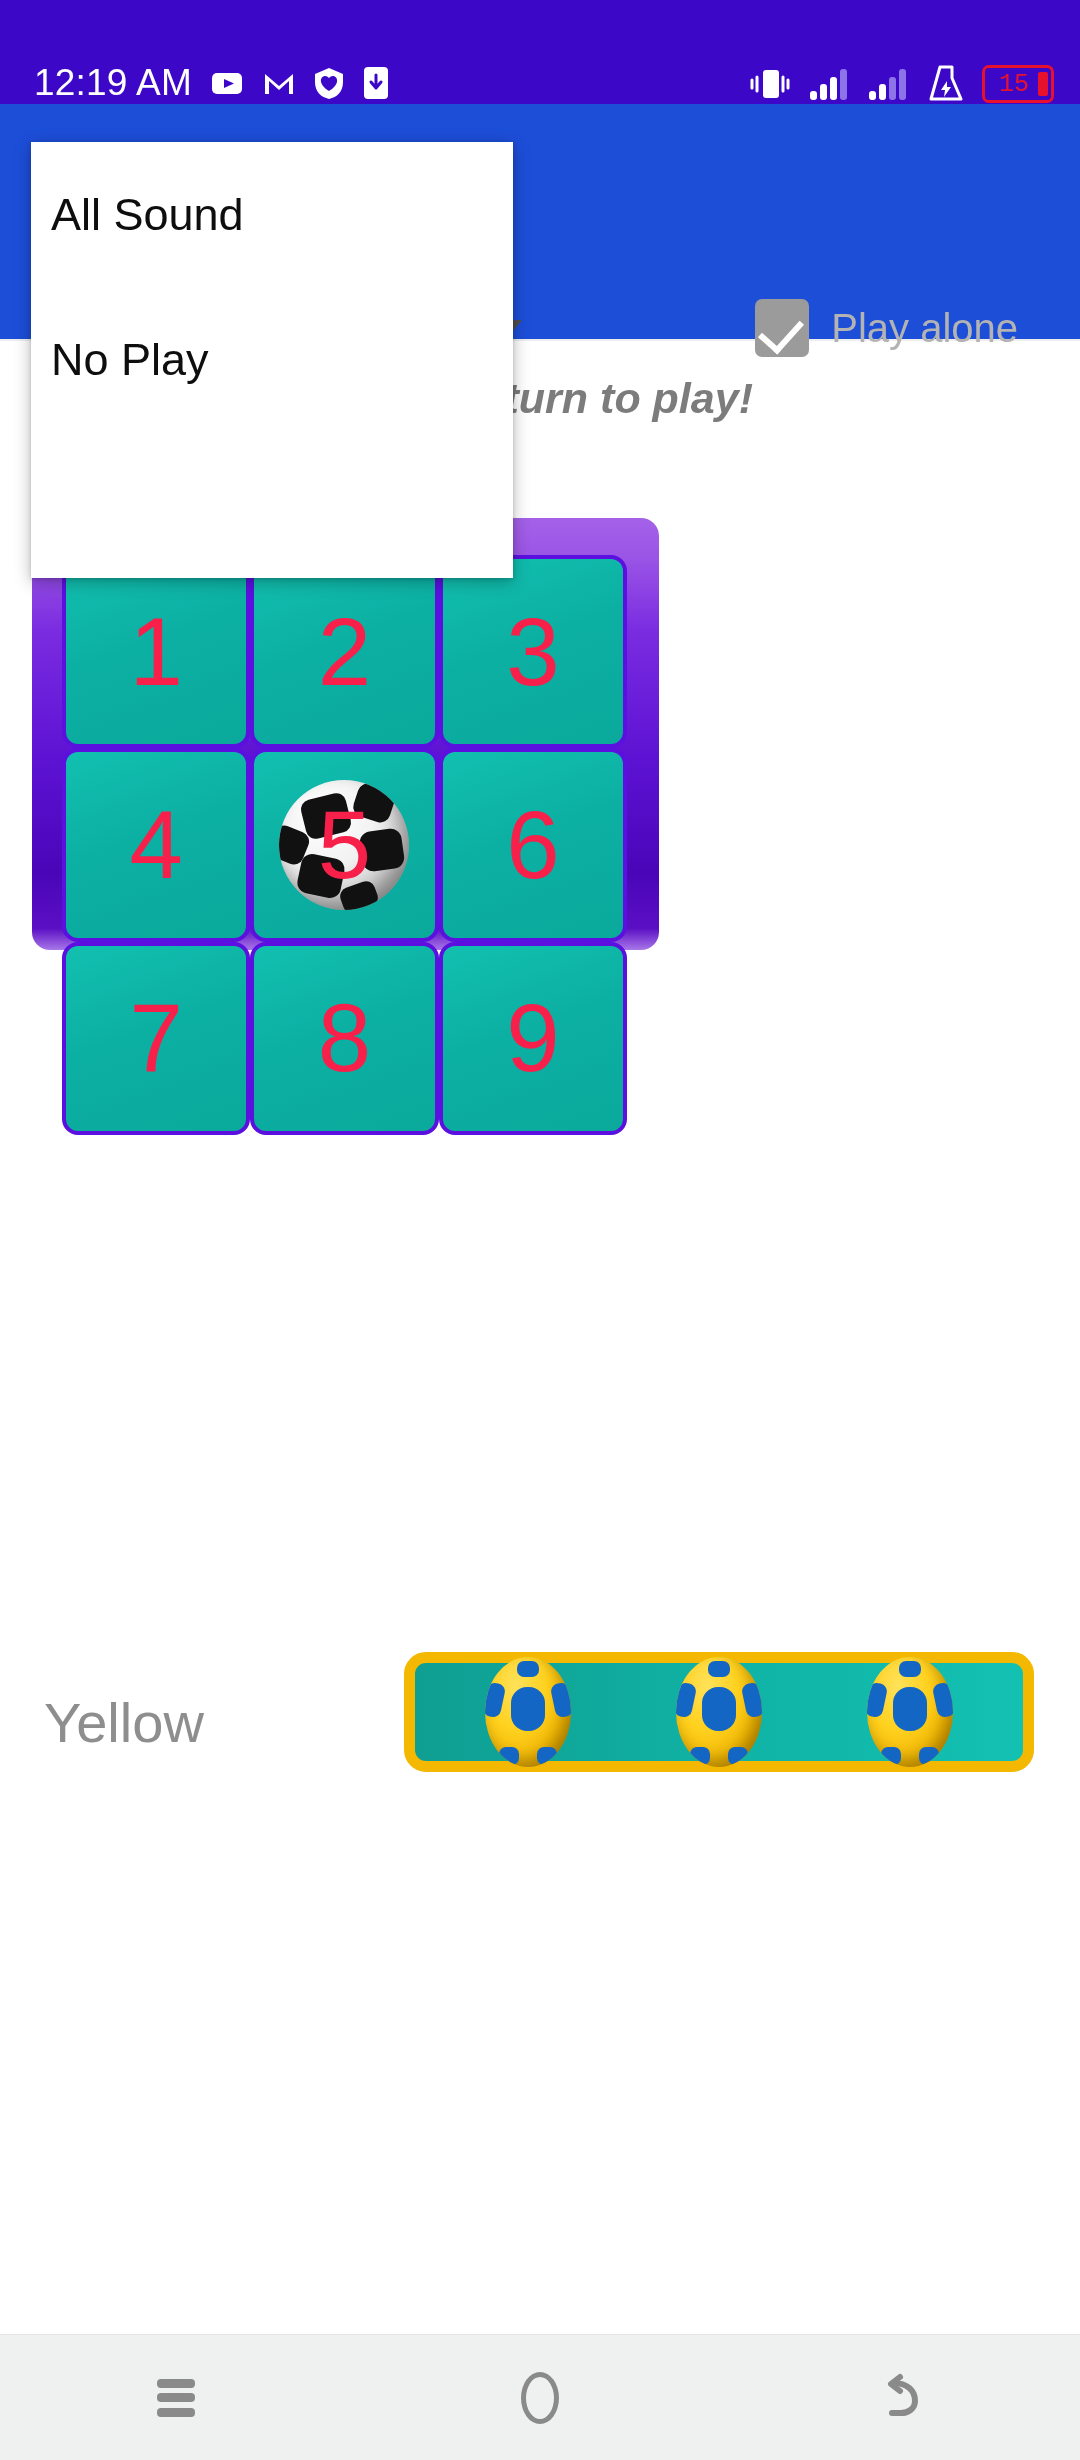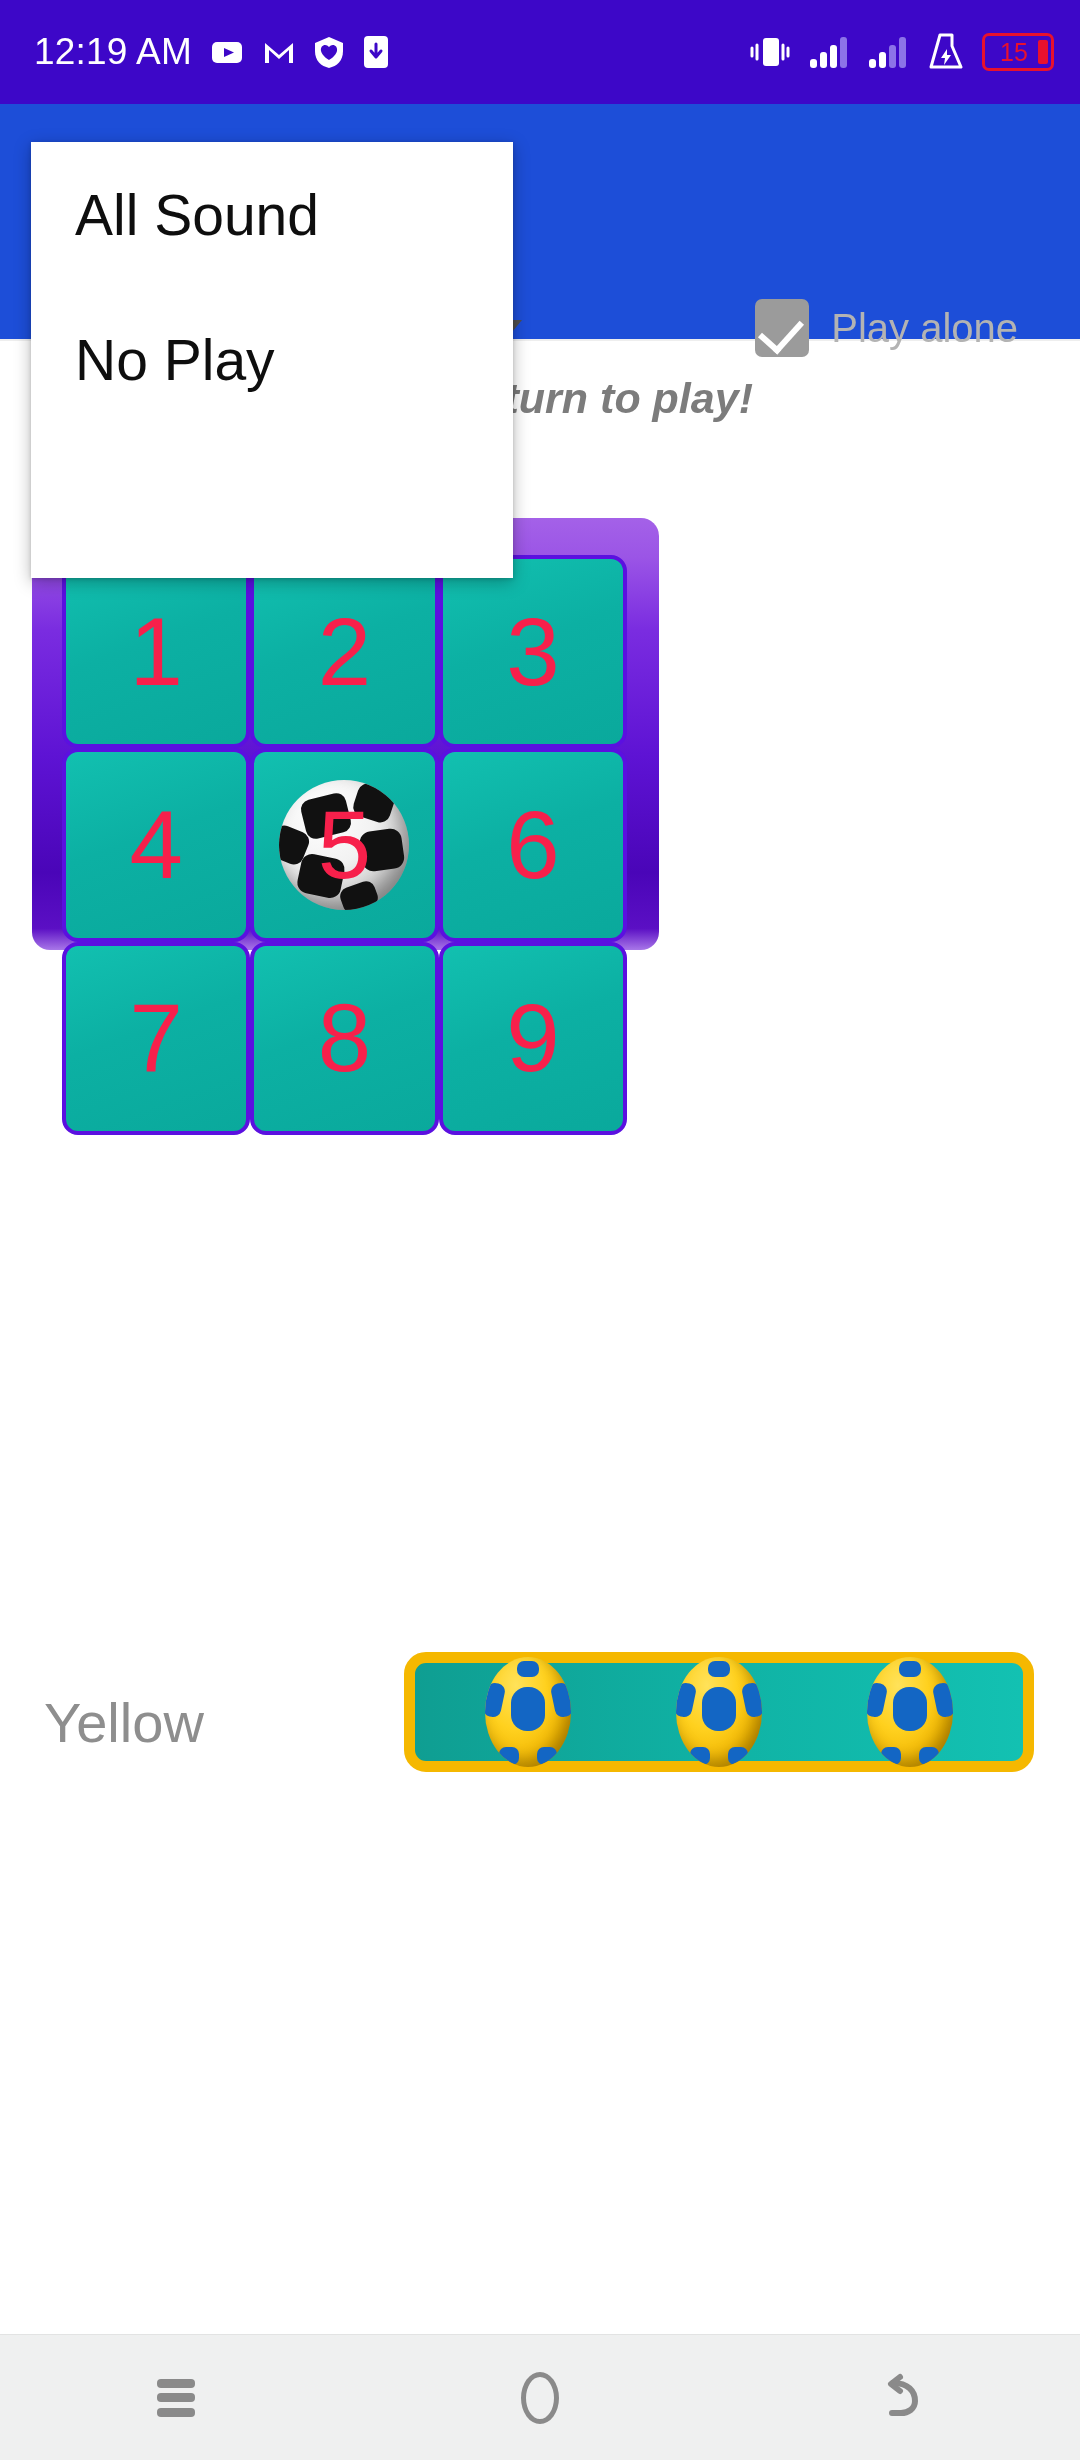--- a/index.html
+++ b/index.html
@@ -8,21 +8,21 @@
     background:#ffffff;
     font-family:"Liberation Sans", sans-serif;
     overflow:hidden;
     position:relative;
   }
 
   
   .statusbar{
     position:absolute;left:0;top:0;width:1080px;height:104px;
     background:#3d07c8;
-    display:flex;align-items:center;
+    display:flex;align-items:flex-end;
     box-sizing:border-box;
     padding:0 26px 0 34px;
   }
   .sb-left{display:flex;align-items:center;gap:17px;}
   .sb-time{
     color:#ffffff;font-size:37px;letter-spacing:0.2px;
     font-family:"Liberation Sans", sans-serif;
     white-space:nowrap;
   }
   .sb-right{margin-left:auto;display:flex;align-items:center;gap:17px;}
@@ -32,21 +32,21 @@
     width:72px;height:38px;border:3px solid #e8112d;border-radius:7px;
     position:relative;display:flex;align-items:center;justify-content:center;
     box-sizing:border-box;
   }
   .battery:after{
     content:"";position:absolute;right:3px;top:4px;bottom:4px;width:10px;
     background:#e8112d;border-radius:2px;
   }
   .battery span{
     color:#e8112d;font-size:25px;line-height:1;position:relative;left:-4px;
-    font-family:Liberation Sans, sans-serif;
+    font-family:Liberation Mono, monospace;
   }
 
   
   .topbar{
     position:absolute;left:0;top:104px;width:1080px;height:237px;
     background:#1d4ed8;
     border-bottom:2px solid #eeeeee;
     box-sizing:border-box;
   }
   .spinner-caret{
@@ -83,22 +83,22 @@
 
   
   .dropdown{
     position:absolute;left:31px;top:142px;width:482px;height:436px;
     background:#ffffff;
     box-shadow:0 4px 16px rgba(0,0,0,0.28), 0 1px 4px rgba(0,0,0,0.16);
     z-index:40;
   }
   .dd-item{
     height:145.3px;display:flex;align-items:center;
-    padding-left:44px;box-sizing:border-box;
-    color:#0e0e0e;font-size:57px;
+    padding-left:20px;box-sizing:border-box;
+    color:#0e0e0e;font-size:45px;
     font-family:"Liberation Sans", sans-serif;
     cursor:pointer;
   }
   .gameboard{
     position:absolute;left:32px;top:518px;
     width:627px;height:432px;
     background:linear-gradient(180deg,#a461e8 0%,#9b55e6 9%,#7a2ce0 26%,#5e13d4 55%,#4a05b8 82%,#5b0fc4 95%,#a877e8 100%);
     border-radius:18px;
     box-sizing:border-box;
     padding:0;

